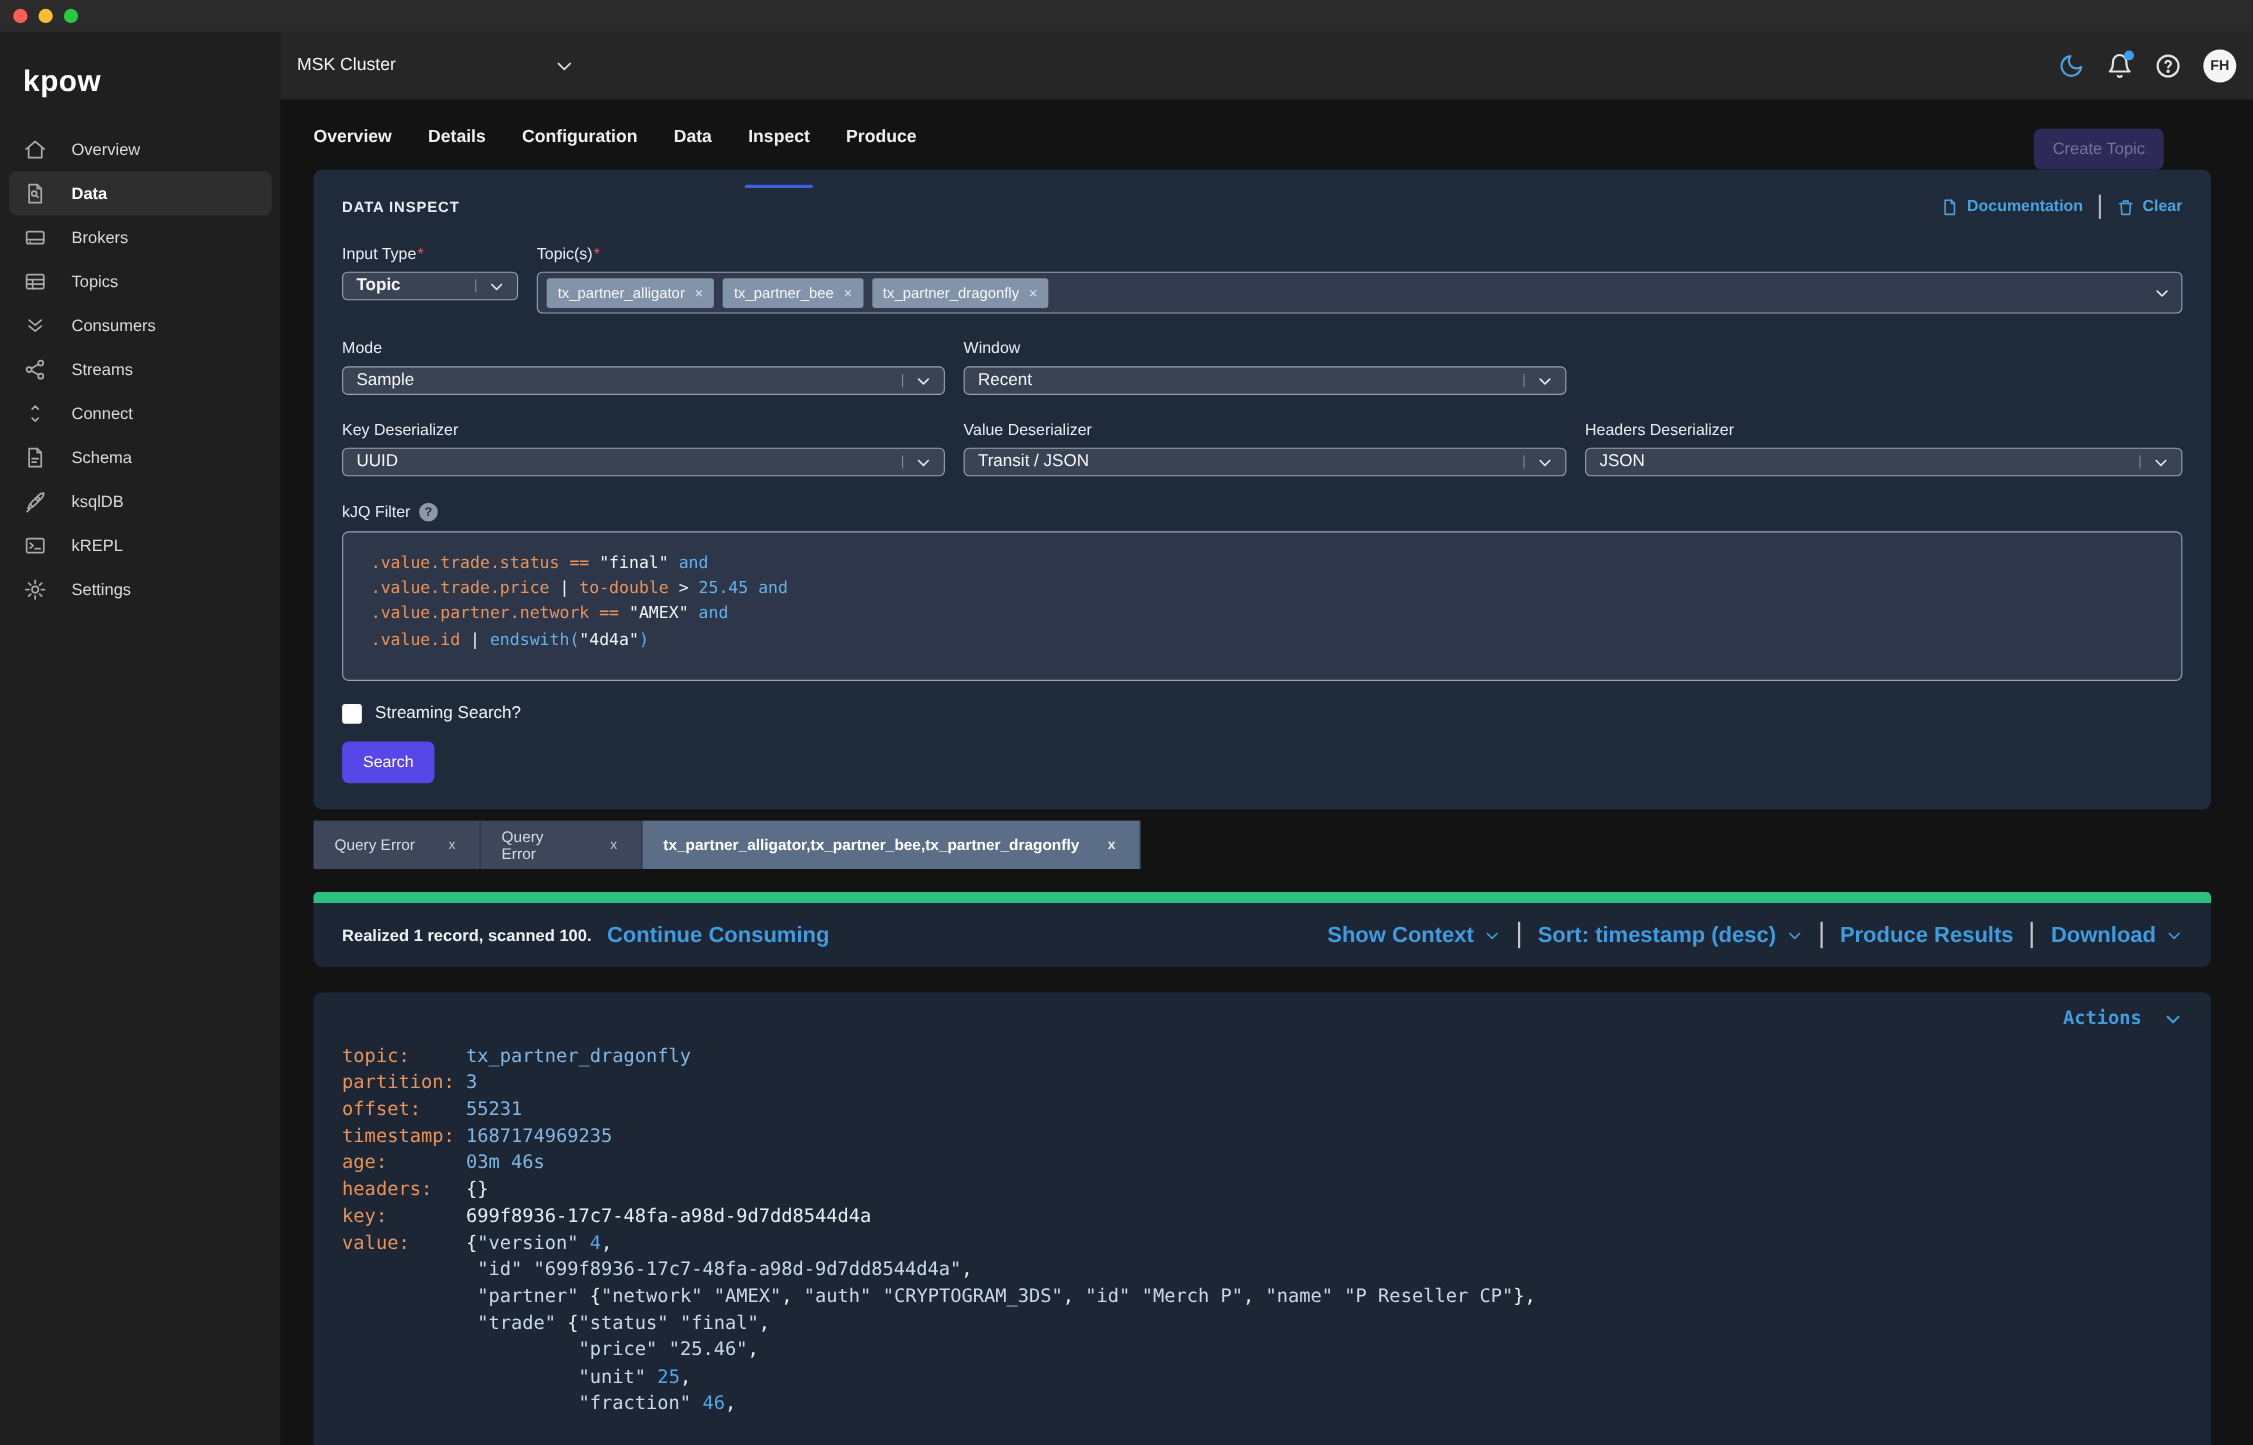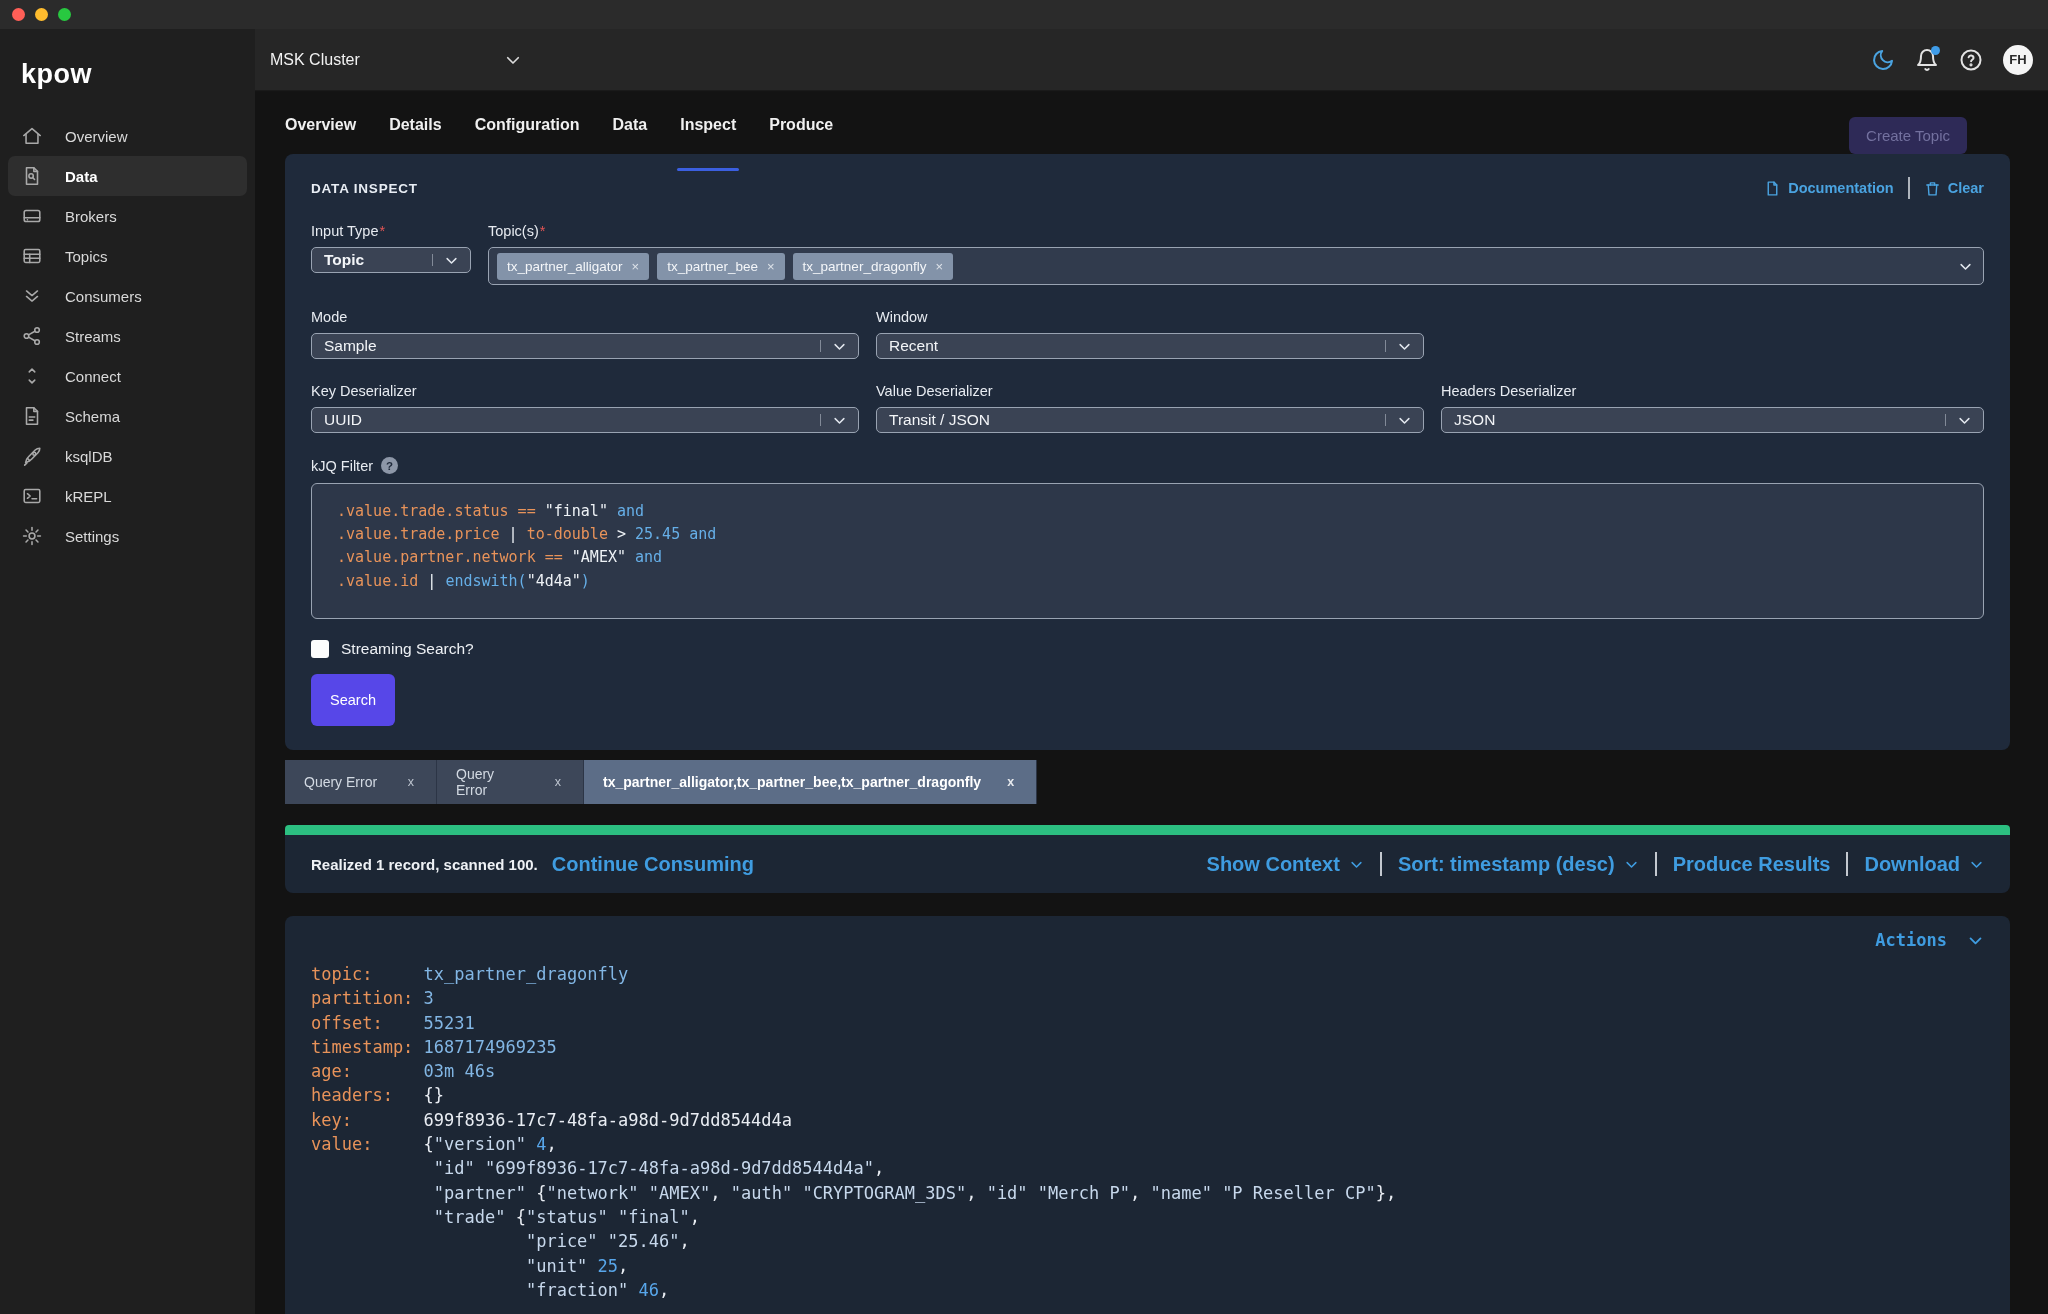--- a/index.html
+++ b/index.html
@@ -85,21 +85,21 @@
     font-weight:700; display:flex; align-items:center; justify-content:center; }
   .codebox { margin-top:9px; height:136px; background:#2d3749; border:1px solid #99a3b2; border-radius:6px;
     padding:16px 25px; font-family:"DejaVu Sans Mono", monospace; font-size:15px; line-height:23.2px;
     white-space:pre; cursor:text; }
   .sg-o { color:#e8935a; } .sg-kw { color:#66afe8; } .sg-str { color:#eef2f6; }
   .sg-b { color:#82b6e4; } .sg-w { color:#e9edf3; } .sg-p { color:#c7d8ec; } .sg-n { color:#58a6ea; }
 
   .checkrow { display:flex; align-items:center; gap:12px; margin-top:21px; }
   .checkbox { width:18px; height:18px; background:#fdfdfd; border-radius:3px; cursor:pointer; }
   .checklabel { color:#eef1f5; font-size:15.5px; }
-  .search-btn { margin-top:16px; height:52px; padding:0 19px; background:#5747e8; color:#fff;
+  .search-btn { margin-top:16px; height:38px; padding:0 19px; background:#5747e8; color:#fff;
     font-size:14.5px; border:none; border-radius:6px; cursor:pointer; display:block; }
 
   
   .qtabs { display:flex; margin-top:10px; height:44px; }
   .qtab { display:flex; align-items:center; justify-content:space-between; gap:26px; padding:0 22px 0 19px;
     background:#3d4759; color:#d3dae3; font-size:14px; cursor:pointer; border-right:1px solid #2c3546; }
   .qtab.active { background:#5c6d87; color:#fff; font-weight:600; }
   .qtab .x { font-size:12.5px; opacity:.85; }
   .qtab1 { width:152px; } .qtab2 { width:147px; }
 

